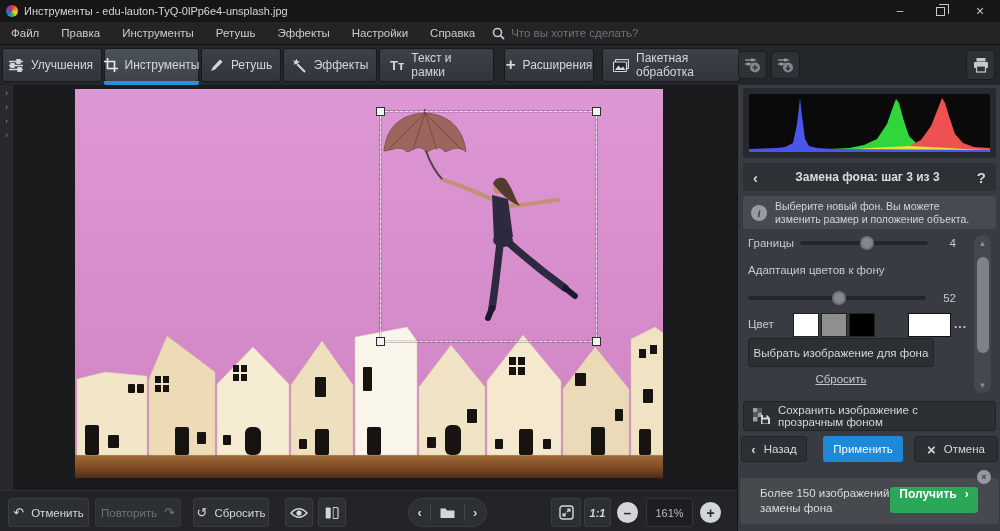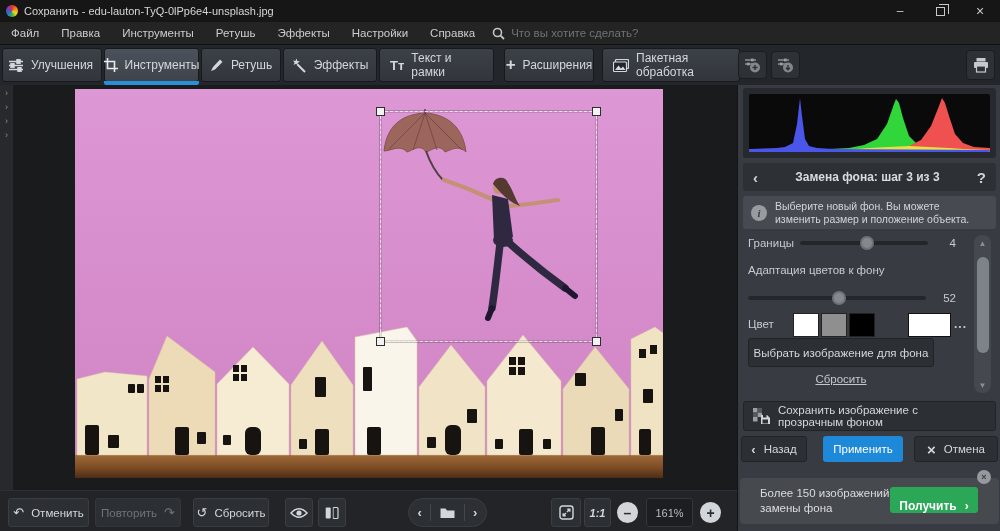--- a/index.html
+++ b/index.html
@@ -105,21 +105,21 @@
     align-items:center; justify-content:center; gap:8px; font-size:11.5px; color:#d4d7da; cursor:default; }
   #back-btn { left:3px; width:66px; background:#2c3035; border:1px solid #202327; }
   #apply-btn { left:85px; width:80px; background:#1e88d9; color:#fff; }
   #cancel-btn { left:176px; width:84px; background:#2c3035; border:1px solid #202327; }
   .chev { font-size:13px; font-weight:bold; }
 
   #promo { position:absolute; left:2px; top:393px; width:259px; height:46px; background:#46494e;
     border-radius:4px; }
   #promo .ptxt { position:absolute; left:20px; top:8px; font-size:11.5px; line-height:14.5px; color:#dadcdf; }
   #get-btn { position:absolute; left:150px; top:9px; width:88px; height:26px; background:#2aa757;
-    border-radius:3px; display:flex; align-items:flex-end; justify-content:center; gap:8px; color:#fff;
+    border-radius:3px; display:flex; align-items:flex-start; justify-content:center; gap:8px; color:#fff;
     font-size:12px; font-weight:bold; cursor:default; }
   #promo-close { position:absolute; right:8px; top:-8px; width:14px; height:14px; border-radius:50%;
     background:#96999d; color:#3a3d41; font-size:9px; font-weight:bold; display:flex; align-items:center;
     justify-content:center; cursor:default; }
 
   
   #bottombar { position:absolute; left:0; top:490px; width:737px; height:41px; background:#222427;
     border-top:1px solid #2d2f33; }
   .bb-btn { position:absolute; top:7px; height:29px; background:#2c2f33; border:1px solid #3a3d41;
     border-radius:3px; display:flex; align-items:center; justify-content:center; gap:7px;
@@ -139,21 +139,21 @@
   #one-to-one { left:584px; width:27px; font-weight:bold; font-size:11px;font-style:italic; }
   #fit-btn { left:551px; width:30px; }
 </style>
 </head>
 <body>
 
 <div id="app">
 
   <div id="titlebar">
     <div class="app-logo"></div>
-    <div id="title-text">Сохранить - edu-lauton-TyQ-0lPp6e4-unsplash.jpg</div>
+    <div id="title-text">Инструменты - edu-lauton-TyQ-0lPp6e4-unsplash.jpg</div>
     <div class="win-controls">
       <div class="win-btn">–</div>
       <div class="win-btn">
           <span class="restore-glyph"></span>
         </div>
       <div class="win-btn" style="font-size:14px;">×</div>
     </div>
   </div>
 
   <div id="menubar">

